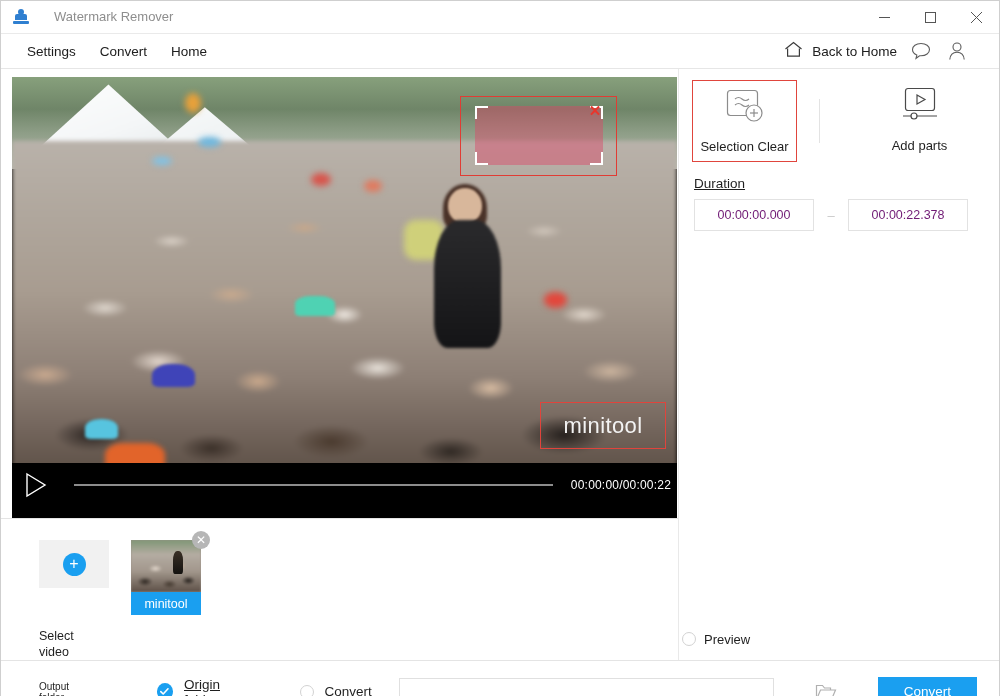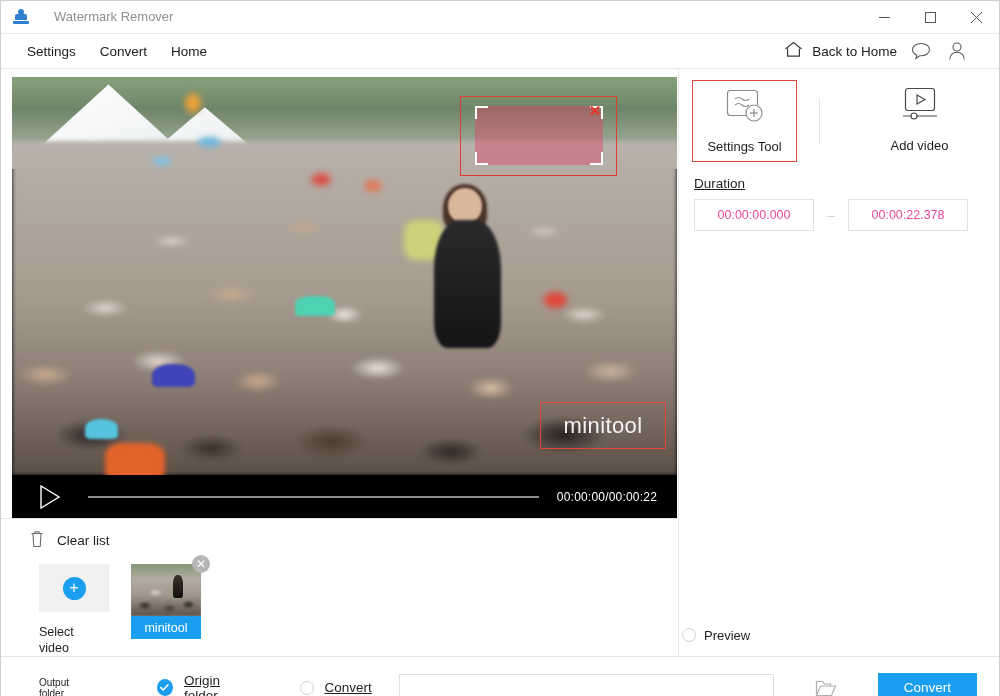--- a/index.html
+++ b/index.html
@@ -181,22 +181,22 @@
     border: 1.2px solid #e0443c;
     display:flex; align-items:center; justify-content:center;
   }
   .watermark span {
     color: #f3f3f3; font-size: 22px; letter-spacing: 0.4px;
     font-family: "Liberation Sans", sans-serif;
   }
 
   
   .controls {
-    position:absolute; left:0; right:0; bottom:0; height: 43px;
-    background:#000; display:flex; align-items:center; padding: 0 14px;
+    position:absolute; left:0; right:0; bottom:12px; height: 43px;
+    background:#000; display:flex; align-items:center; padding: 0 0;
   }
   .play-tri {
     width: 24px; height: 26px; margin-left: 12px; position:relative;
   }
   .play-tri svg { display:block; }
   .seek {
     flex: 1 1 auto; height: 2px; background:#8c8c8c; margin: 0 18px 0 26px;
   }
   .time-label { color:#fff; font-size: 12px; letter-spacing: .2px; padding-right: 6px; }
 
@@ -212,21 +212,21 @@
   .select-video { width: 70px; }
   .sv-box {
     width:70px; height:48px; background:#f1f1f1;
     display:flex; align-items:center; justify-content:center;
   }
   .plus-circle {
     width: 23px; height:23px; border-radius:50%; background:#1a9ff0;
     color:#fff; display:flex; align-items:center; justify-content:center;
     font-size: 16px; line-height:1;
   }
-  .sv-label { font-size: 12.5px; line-height: 16px; padding-top: 12px; }
+  .sv-label { font-size: 12.5px; line-height: 16px; padding-top: 12px; margin-top: 28px; }
   .thumb-item { position:relative; width: 70px; }
   .thumb-img {
     width:70px; height:52px; overflow:hidden; position:relative; background:#9a9187;
   }
   .thumb-img .mini {
     position:absolute; inset:0;
     background:
       radial-gradient(ellipse 16% 13% at 20% 80%, #2e2721 0%, rgba(46,39,33,0) 70%),
       radial-gradient(ellipse 15% 12% at 55% 85%, #453a30 0%, rgba(69,58,48,0) 70%),
       radial-gradient(ellipse 14% 12% at 82% 78%, #241f1b 0%, rgba(36,31,27,0) 70%),
@@ -270,21 +270,21 @@
   .tool-label { font-size: 13px; }
   .tool-divider {
     width:1px; background:#e3e3e3; height: 44px; align-self:center; margin-left: 22px;
   }
   .duration-wrap { padding: 14px 0 0 15px; }
   .duration-label { font-size: 13.5px; padding-bottom: 8px; text-decoration: underline; }
   .duration-row { display:flex; align-items:center; gap: 0; }
   .dur-field {
     width: 120px; height: 32px; border: 1px solid #e2e2e2; background:#fff;
     display:flex; align-items:center; justify-content:center;
-    font-size: 12.5px; color:#ec4899;
+    font-size: 12.5px; color:#701a75;
   }
   .dur-dash { width: 34px; text-align:center; color:#c8c8c8; font-size:13px; }
   .preview-row {
     margin-top:auto; display:flex; align-items:flex-start; gap: 8px;
     padding: 0 0 13px 3px;
   }
   .radio-out {
     width:14px;height:14px;border-radius:50%;border:1px solid #d2d2d2; background:#fff;
     flex:0 0 14px;
   }
@@ -427,30 +427,20 @@
             <svg width="24" height="26" viewBox="0 0 24 26">
               <path d="M3 2 L21 13 L3 24 Z" fill="none" stroke="#ffffff" stroke-width="1.4"></path>
             </svg>
           </div>
           <div class="seek"></div>
           <div class="time-label">00:00:00/00:00:22</div>
         </div>
       </div>
 
       <div class="filestrip">
-        <div class="clearlist">
-          <span>
-            <svg width="16" height="18" viewBox="0 0 16 18">
-              <line x1="2.5" y1="3.5" x2="13.5" y2="3.5" stroke="#6b6b6b" stroke-width="1.1"></line>
-              <path d="M4 4 L4.8 16.5 H11.2 L12 4" fill="none" stroke="#6b6b6b" stroke-width="1.1"></path>
-              <path d="M6 3.4 V1.8 H10 V3.4" fill="none" stroke="#6b6b6b" stroke-width="1.1"></path>
-            </svg>
-          </span>
-          <span class="clearlist-label">Clear list</span>
-        </div>
 
         <div class="thumbs">
           <div class="select-video">
             <div class="sv-box">
               <div class="plus-circle">+</div>
             </div>
             <div class="sv-label">
               <div>Select</div>
               <div>video</div>
             </div>
@@ -474,35 +464,35 @@
           <span>
             <svg width="44" height="40" viewBox="0 0 44 40">
               <rect x="4.5" y="3.5" width="30" height="25" rx="3" fill="none" stroke="#8c8c8c" stroke-width="1.2"></rect>
               <path d="M12 12 q3.5 -3 7 0 t7 0" fill="none" stroke="#8c8c8c" stroke-width="1.2"></path>
               <path d="M12 18 q3.5 -3 7 0 t7 0" fill="none" stroke="#8c8c8c" stroke-width="1.2"></path>
               <circle cx="31" cy="26" r="8" fill="#ffffff" stroke="#8c8c8c" stroke-width="1.2"></circle>
               <line x1="27" y1="26" x2="35" y2="26" stroke="#8c8c8c" stroke-width="1.2"></line>
               <line x1="31" y1="22" x2="31" y2="30" stroke="#8c8c8c" stroke-width="1.2"></line>
             </svg>
           </span>
-          <span class="tool-label">Settings Tool</span>
+          <span class="tool-label">Selection Clear</span>
         </div>
 
         <div class="tool-divider"></div>
 
         <div class="tool">
           <span>
             <svg width="44" height="40" viewBox="0 0 44 40">
               <rect x="7.5" y="2.5" width="29" height="22" rx="2.5" fill="none" stroke="#4a4a4a" stroke-width="1.2"></rect>
               <path d="M19 9 L27 13.5 L19 18 Z" fill="none" stroke="#4a4a4a" stroke-width="1.2"></path>
               <line x1="5" y1="30" x2="39" y2="30" stroke="#4a4a4a" stroke-width="1.2"></line>
               <circle cx="16" cy="30" r="3" fill="#ffffff" stroke="#4a4a4a" stroke-width="1.2"></circle>
             </svg>
           </span>
-          <span class="tool-label">Add video</span>
+          <span class="tool-label">Add parts</span>
         </div>
       </div>
 
       <div class="duration-wrap">
         <div class="duration-label">Duration</div>
         <div class="duration-row">
           <div class="dur-field">00:00:00.000</div>
           <div class="dur-dash">–</div>
           <div class="dur-field">00:00:22.378</div>
         </div>

